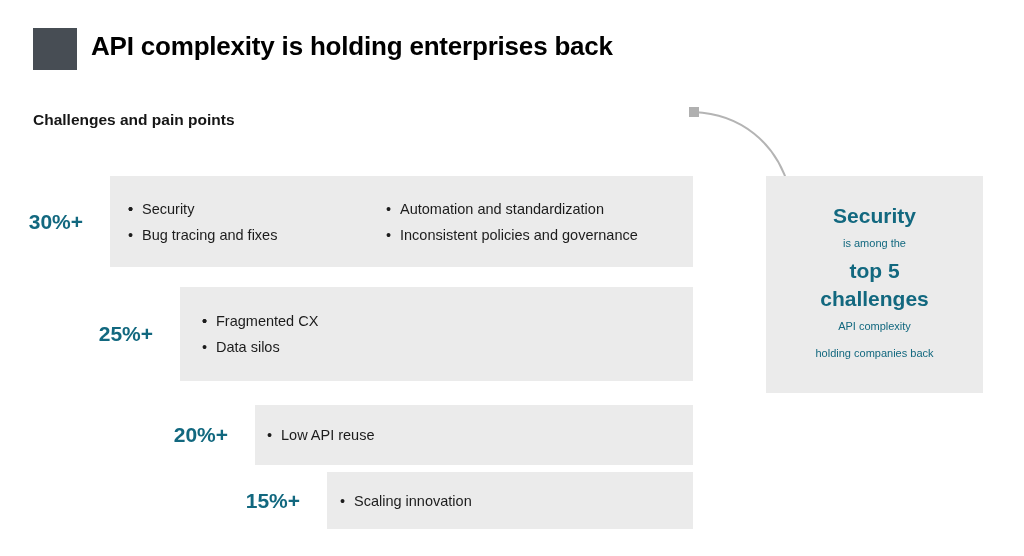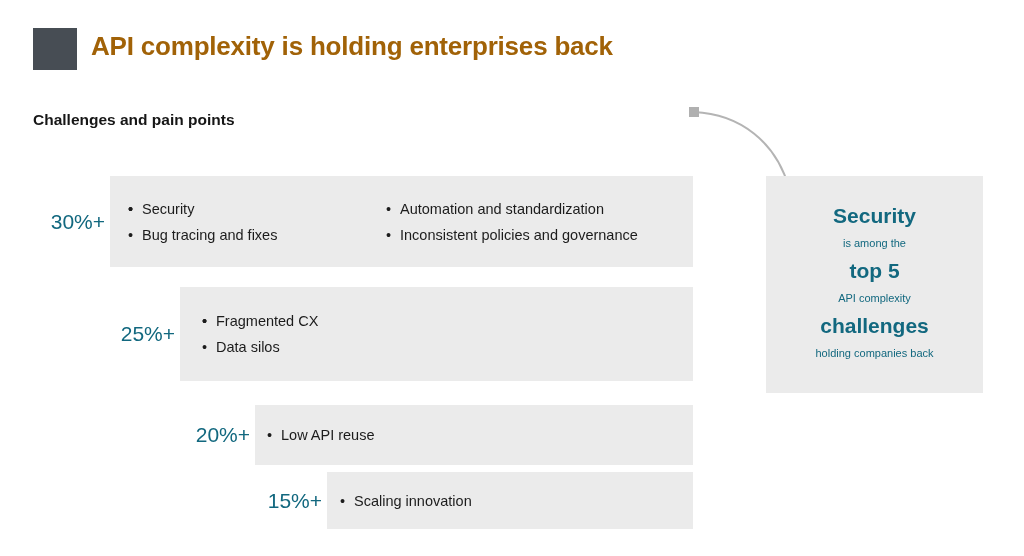--- a/index.html
+++ b/index.html
@@ -30,21 +30,21 @@
     height: 42px;
     background: #474d54;
   }
   #slide-title {
     position: absolute;
     left: 91px;
     top: 31px;
     font-size: 26px;
     font-weight: 700;
     letter-spacing: -0.2px;
-    color: #a16207;
+    color: #000000;
     white-space: nowrap;
   }
   #section-label {
     position: absolute;
     left: 33px;
     top: 101px;
     font-size: 15.5px;
     font-weight: 700;
     color: #161616;
     white-space: nowrap;
@@ -56,24 +56,24 @@
     position: absolute;
   }
   .bar-pct {
     position: absolute;
     right: 100%;
     top: 0;
     height: 100%;
     display: flex;
     align-items: center;
     justify-content: flex-end;
-    padding-right: 5px;
+    padding-right: 27px;
     box-sizing: border-box;
     font-size: 21px;
-    font-weight: 400;
+    font-weight: 700;
     color: #12687f;
     white-space: nowrap;
   }
   .bar-box {
     position: absolute;
     left: 0;
     top: 0;
     width: 100%;
     height: 100%;
     background: #ebebeb;
@@ -207,18 +207,18 @@
 
   <svg id="connector" viewBox="0 0 180 95" width="180" height="95">
     <path d="M 14 12 C 60 14, 96 42, 109 88" fill="none" stroke="#b4b4b4" stroke-width="2"></path>
   </svg>
   <div id="connector-node"></div>
 
   <div id="callout">
     <div class="callout-line callout-lg">Security</div>
     <div class="callout-line callout-sm">is among the</div>
     <div class="callout-line callout-lg">top 5</div>
+    <div class="callout-line callout-lg">challenges</div>
     <div class="callout-line callout-sm">API complexity</div>
-    <div class="callout-line callout-lg">challenges</div>
     <div class="callout-line callout-sm">holding companies back</div>
   </div>
 
 </div>
 
 </body></html>

